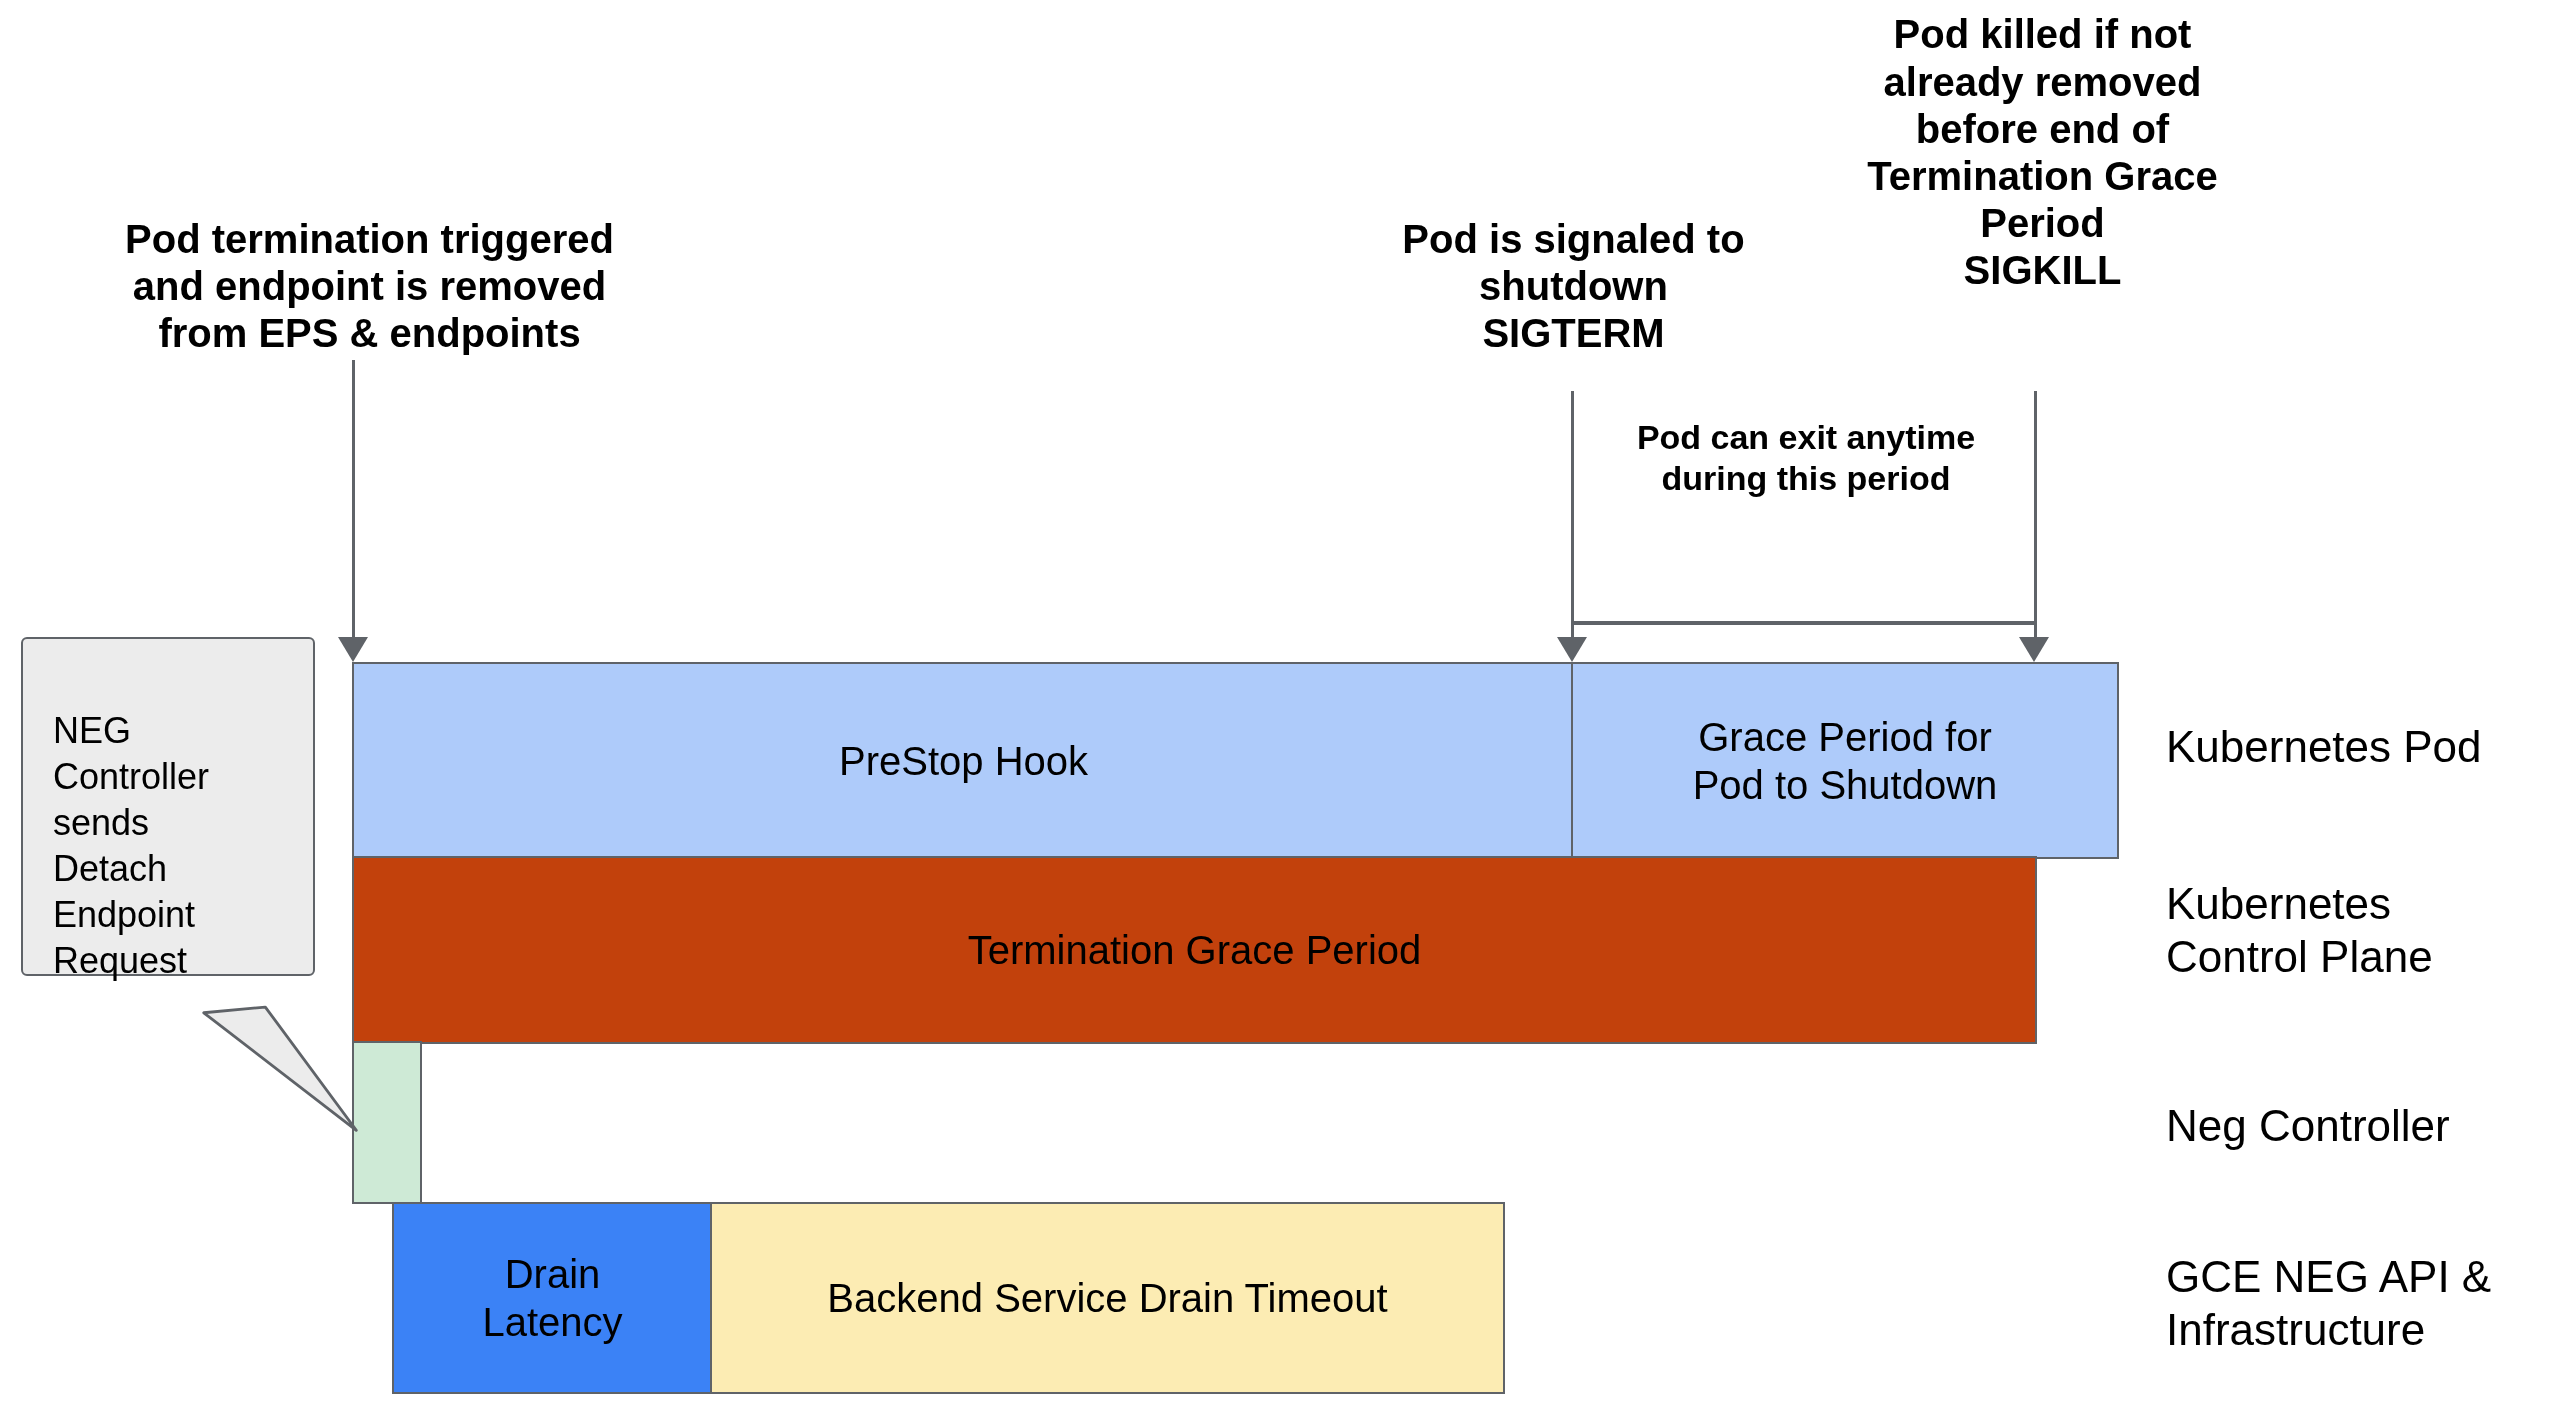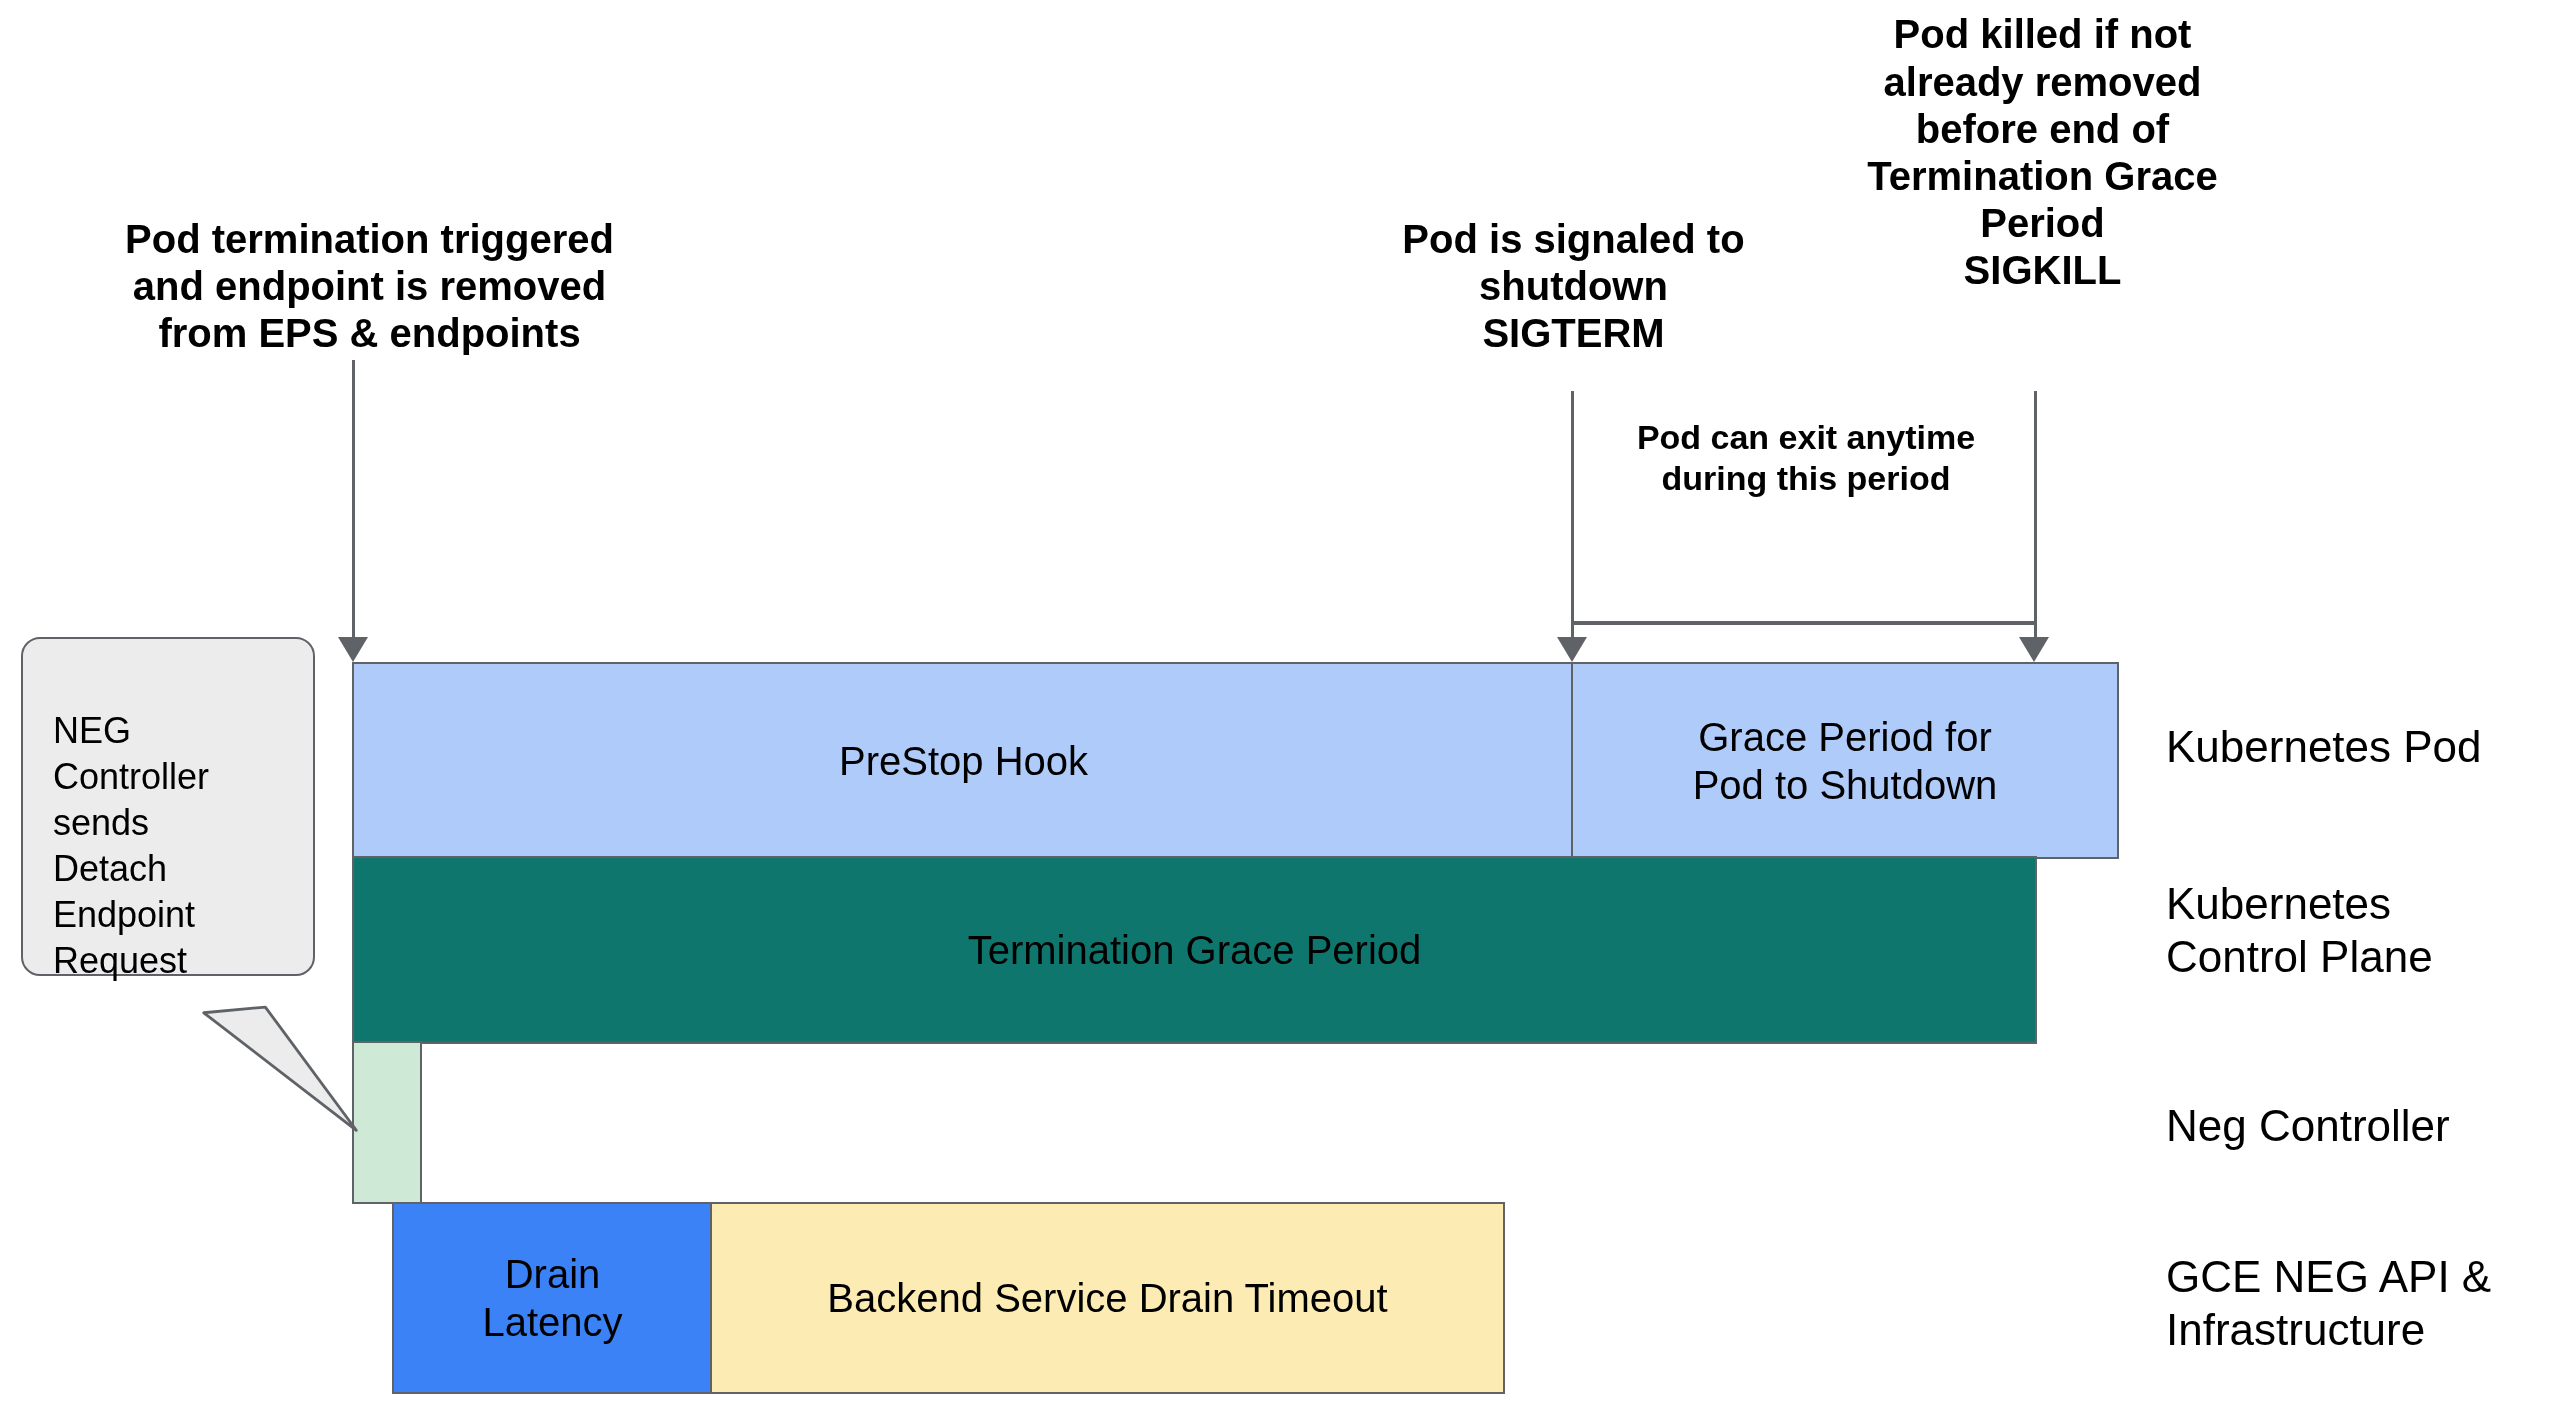--- a/index.html
+++ b/index.html
@@ -39,41 +39,41 @@
     box-sizing:border-box;
     border:2.8px solid #5f6368;
     display:flex;align-items:center;justify-content:center;
     text-align:center;
     color:#000;
     font-size:40px;
     line-height:1.2;
   }
   .bar-prestop{background:#aecbfa;}
   .bar-grace{background:#aecbfa;}
-  .bar-tgp{background:#0f766e;}
+  .bar-tgp{background:#c2410c;}
   .bar-neg{background:#ceead6;}
   .bar-drain{background:#3b82f6;}
   .bar-bsdt{background:#fcecb3;}
 
   
   .legend-label{
     position:absolute;
     color:#000;
     font-size:44px;
     line-height:1.2;
     white-space:pre-line;
   }
 
   
   .callout{
     position:absolute;
     box-sizing:border-box;
     background:#ececec;
     border:2.8px solid #5f6368;
-    border-radius:19px;
+    border-radius:6px;
     color:#000;
     font-size:36px;
     line-height:1.28;
     padding:23px 25px 19px 30px;
     white-space:pre-line;
   }
   .callout-tail{position:absolute;}
 </style>
 </head>
 <body>

